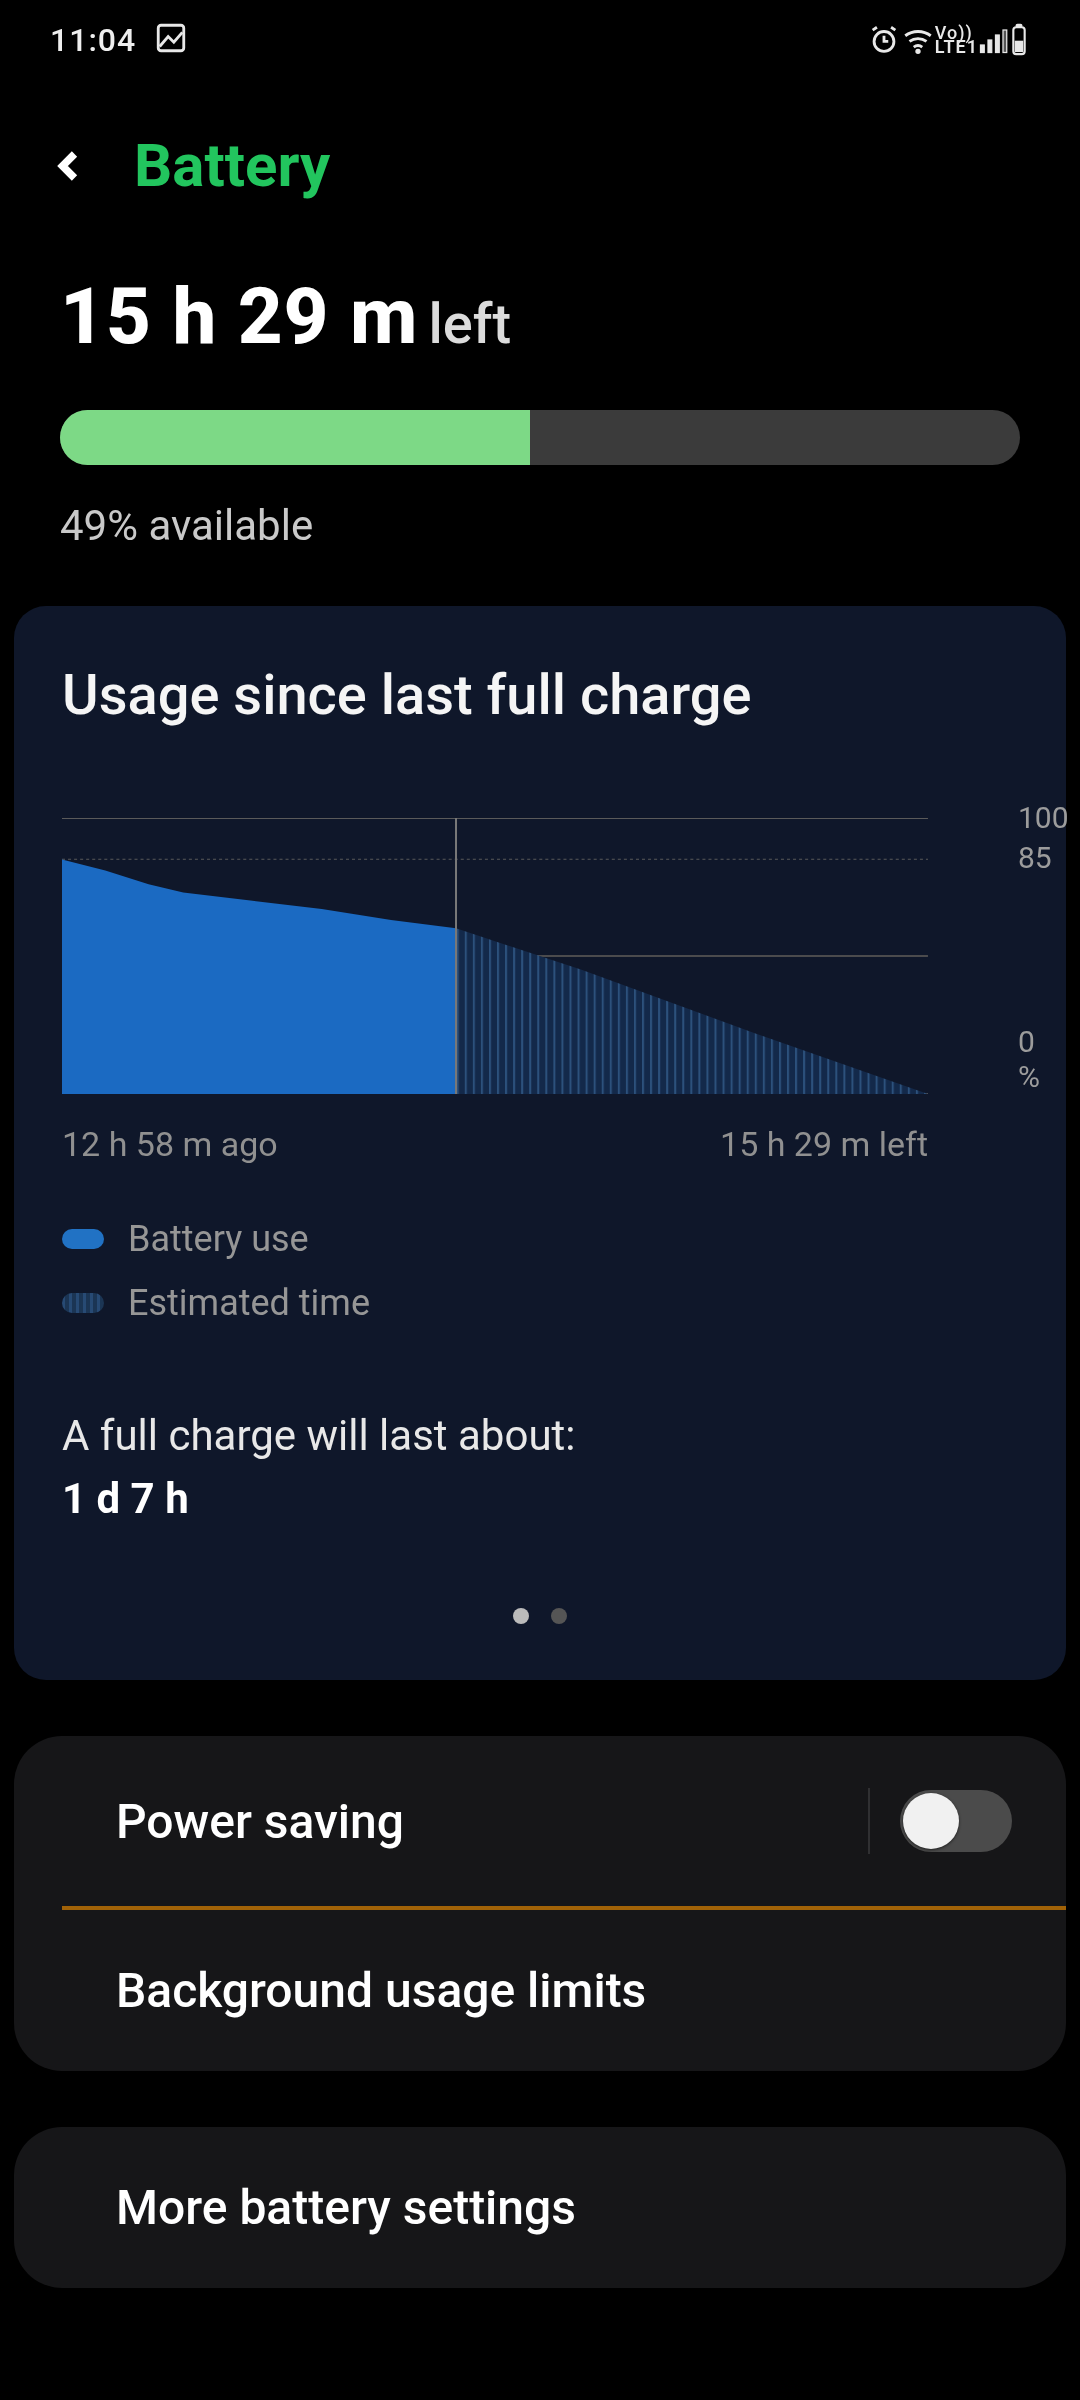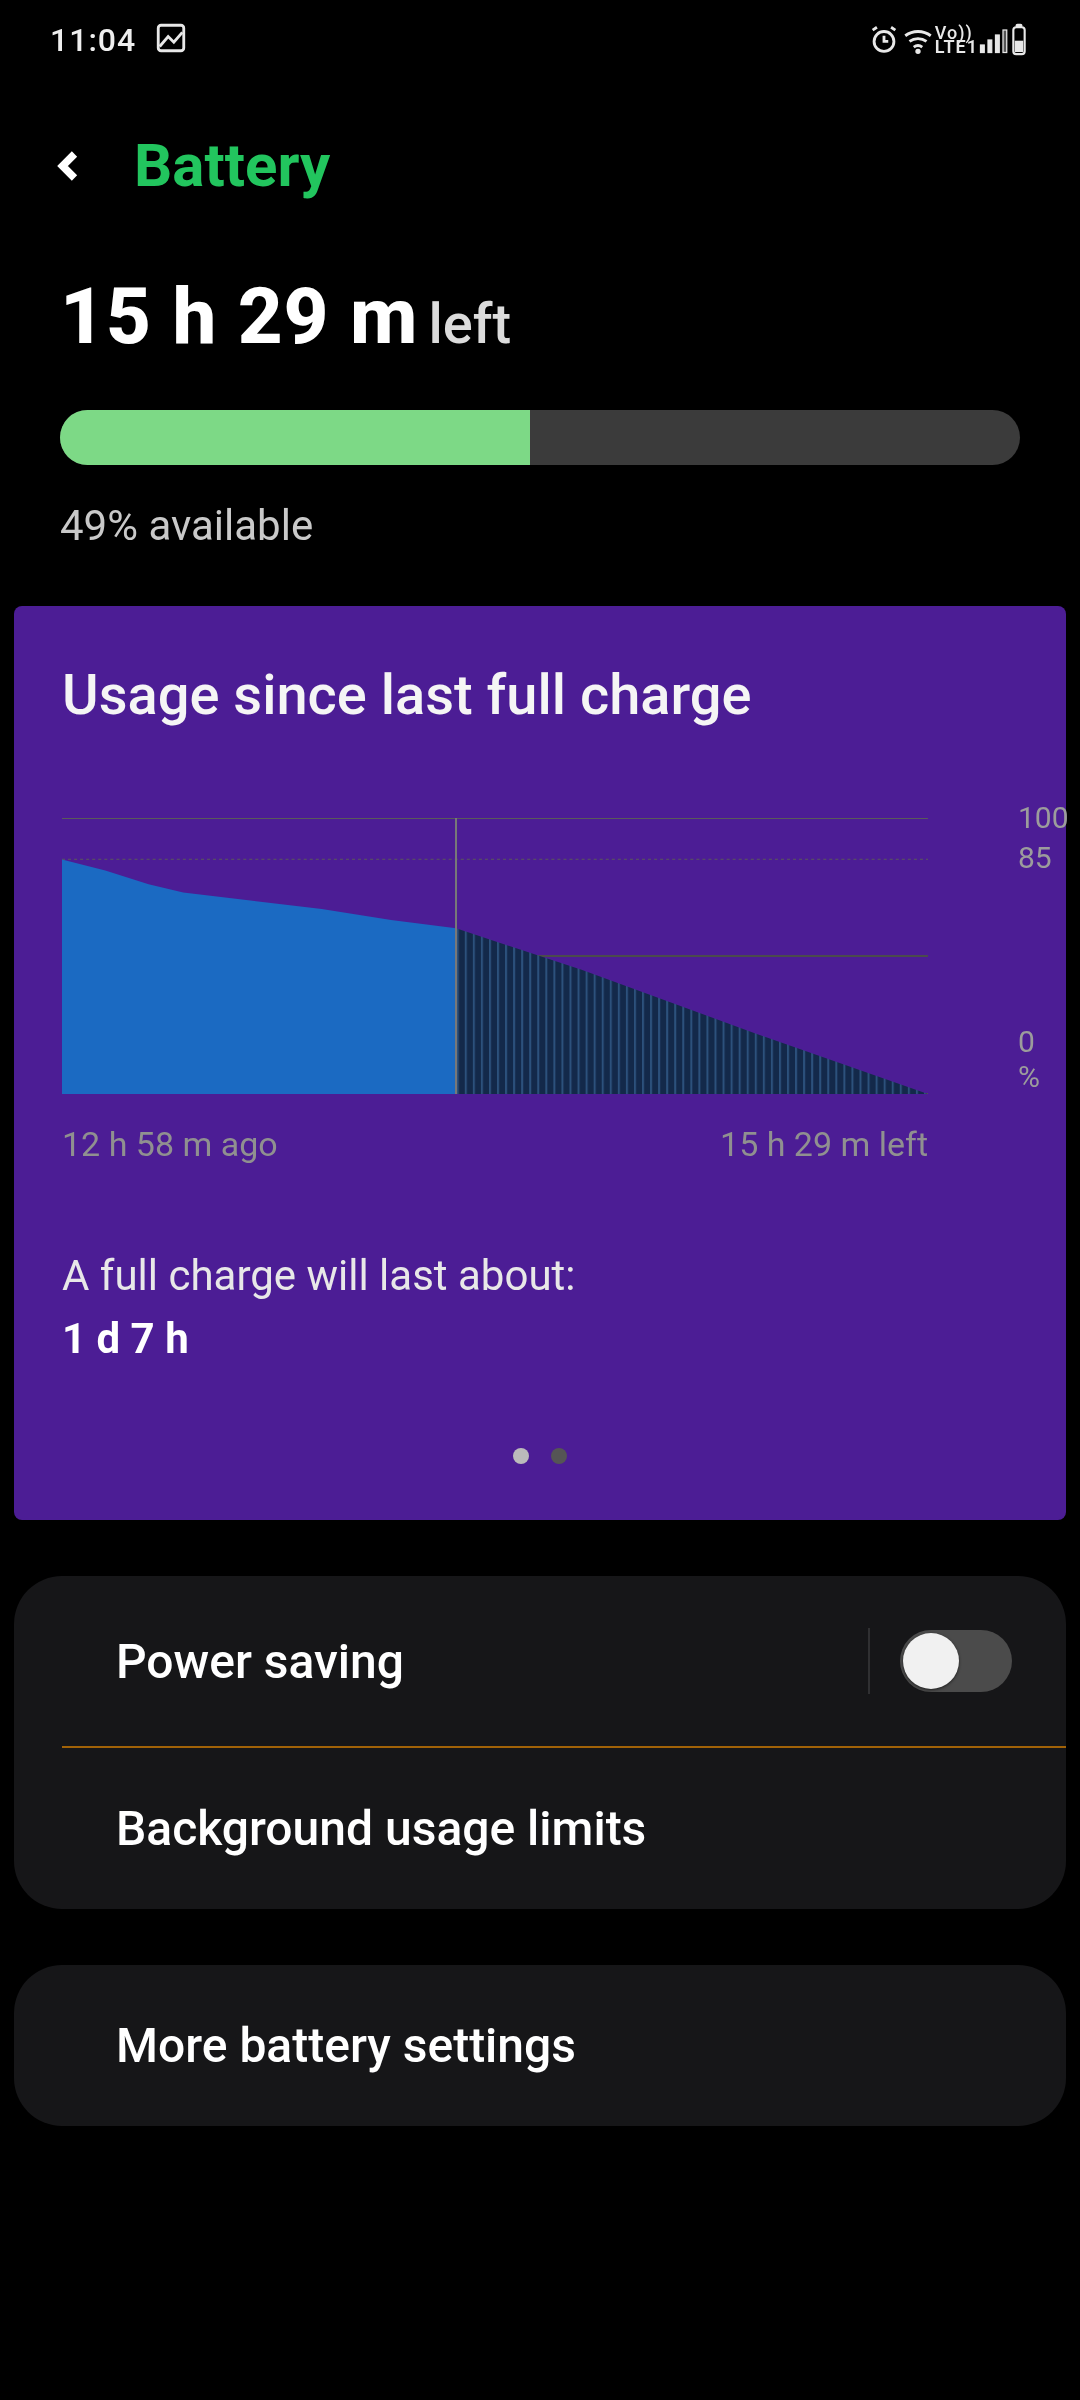--- a/index.html
+++ b/index.html
@@ -25,21 +25,21 @@
   
   .summary { padding:0 60px; }
   .time-big { font-size:78px; font-weight:800; letter-spacing:1px; }
   .time-suffix{ font-size:56px; font-weight:500; color:#dcdcdc; margin-left:6px; }
   .progress { margin-top:48px; height:55px; border-radius:28px; background:#3b3b3b;
               position:relative; overflow:hidden; }
   .progress .fill { height:100%; background:#7dd986; }
   .pct-text { margin-top:36px; font-size:42px; color:#c9c9c9; }
 
   
-  .card { background:#4c1d95; border-radius:8px; margin:56px 14px 0 14px;
+  .card { background:#0f172a; border-radius:32px; margin:56px 14px 0 14px;
           padding:56px 48px; }
   .card-title { font-size:56px; font-weight:500; color:#f5f5f5; }
 
   
   .chart-wrap { margin-top:90px; position:relative; }
   .chart-area { position:relative; height:274px; margin-right:90px; }
   .axis-labels { position:absolute; right:-90px; top:-10px; height:100%; font-size:30px;
                  color:#9c9c9c; text-align:left; }
   .axis-labels .y100{ position:absolute; top:-8px; }
   .axis-labels .y85 { position:absolute; top:32px; }
@@ -57,21 +57,21 @@
   .fullcharge { margin-top:80px; font-size:42px; color:#e8e8e8; line-height:1.5;}
   .fullcharge .val { font-size:42px; font-weight:700; color:#fff; }
 
   .dots{ display:flex; justify-content:center; gap:22px; margin-top:78px; }
   .dot{ width:16px; height:16px; border-radius:50%; background:#555;}
   .dot.active{ background:#bbb; }
 
   
   .listcard { background:#161618; border-radius:48px; margin:56px 14px 0 14px;padding-left:48px; }
   .row { display:flex; align-items:center; padding:52px 54px; min-height:150px;}
-  .row + .row { border-top:2px solid #a16207; }
+  .row + .row { border-top:4px solid #a16207; }
   .row .label{ font-size:48px; font-weight:500; }
   .toggle-sep{ width:2px; height:66px; background:#303032; margin-left:auto; margin-right:30px;}
   .toggle{ width:112px; height:62px; background:#4b4b4b; border-radius:34px; position:relative; }
   .toggle .knob{ width:56px; height:56px; background:#f1f1f1; border-radius:50%;
                  position:absolute; top:3px; left:3px; box-shadow:0 1px 3px #0009;}
 
 </style>
 </head>
 <body>
 <div class="screen">
@@ -171,20 +171,30 @@
         <div class="y85">85</div>
         <div class="y0">0 %</div>
       </div>
     </div>
     <div class="chart-x">
       <span>12 h 58 m ago</span>
       <span>15 h 29 m left</span>
     </div>
   </div>
 
+  <div class="legend">
+    <div class="legend-row">
+      <span class="swatch-solid"></span>
+      <span>Battery use</span>
+    </div>
+    <div class="legend-row">
+      <span class="swatch-hatch"></span>
+      <span>Estimated time</span>
+    </div>
+  </div>
 
   <div class="fullcharge">
     <div>A full charge will last about:</div>
     <div class="val">1 d 7 h</div>
   </div>
 
   <div class="dots">
     <div class="dot active"></div>
     <div class="dot"></div>
   </div>

